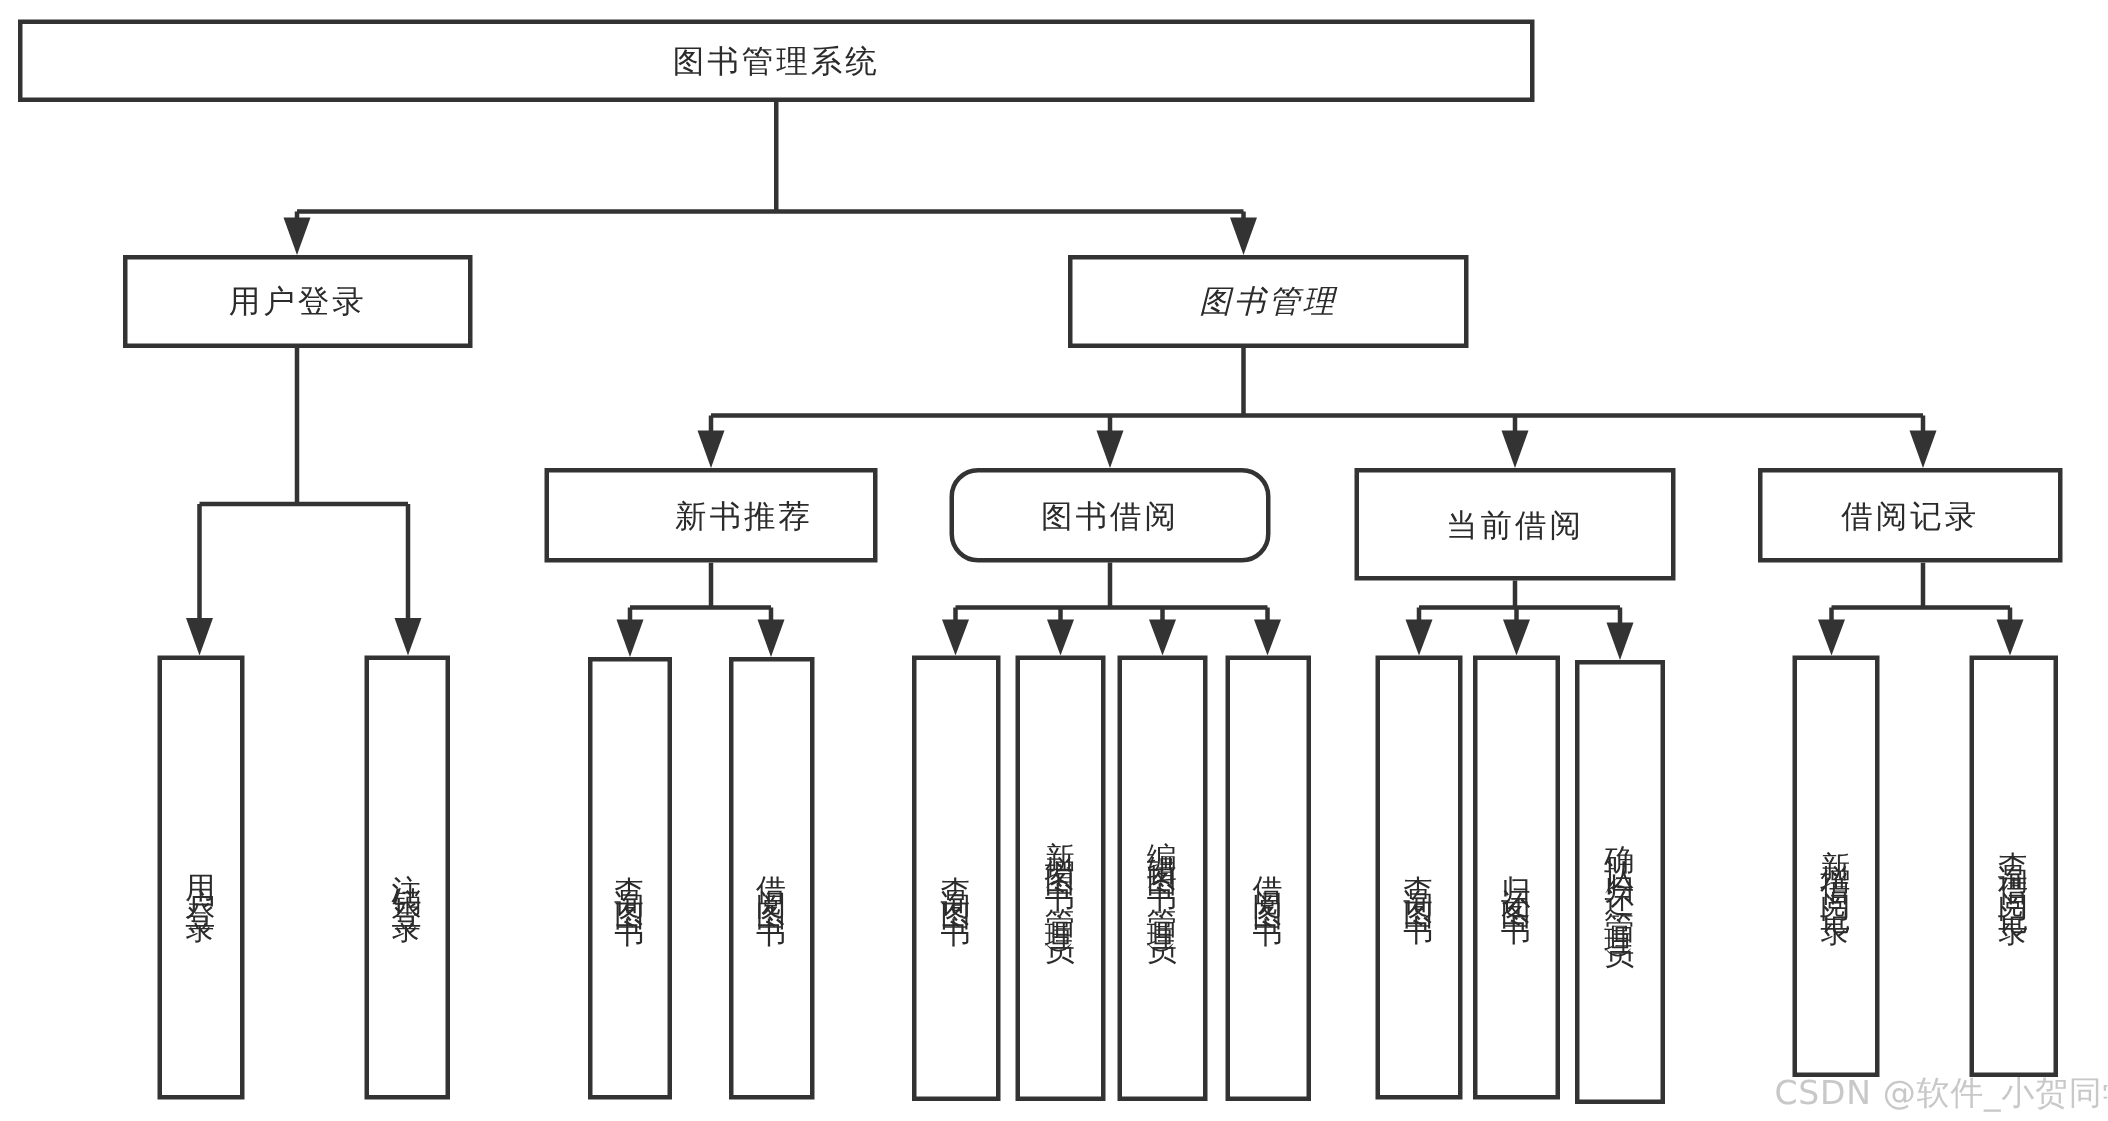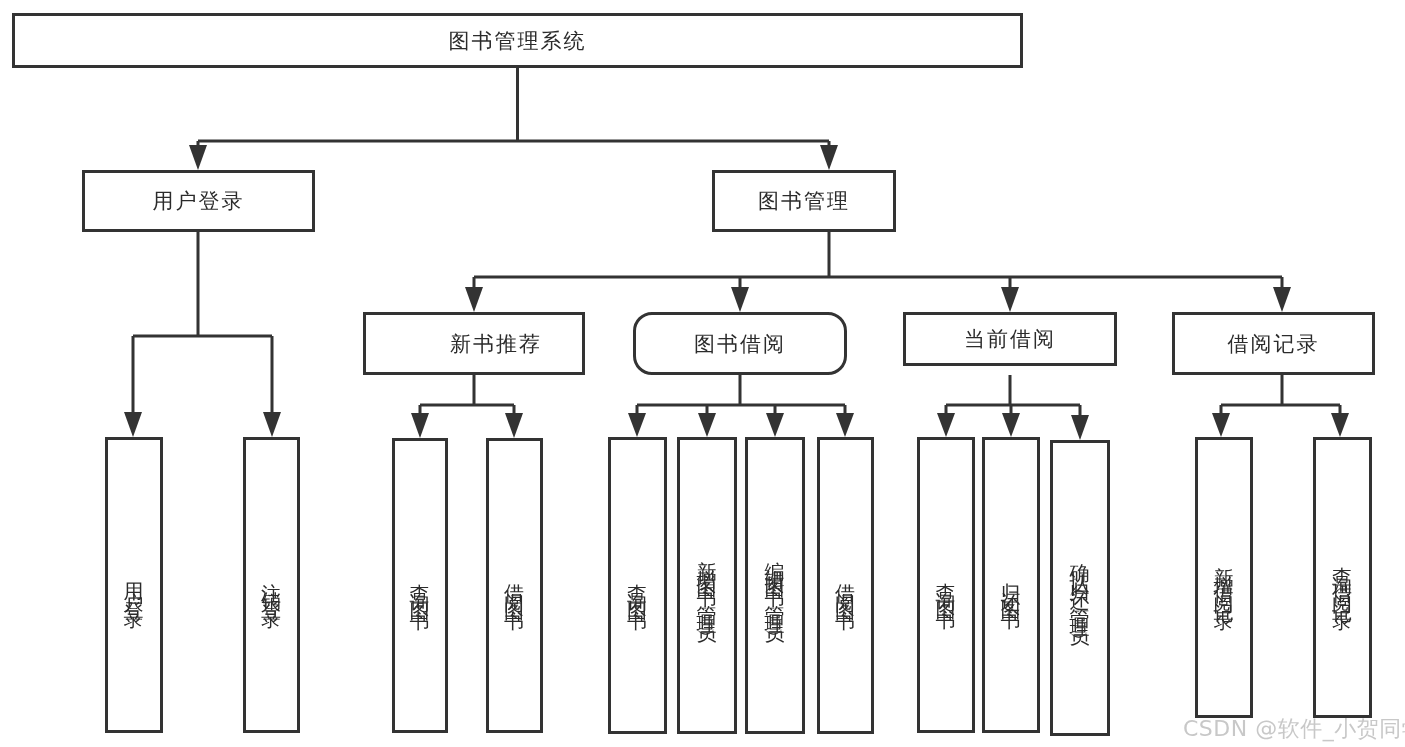--- a/index.html
+++ b/index.html
@@ -100,31 +100,31 @@
     </g>
   </svg>
 
   <div class="node hbox" style="left:12px;top:13px;width:1011px;height:55px;">
     <span>图书管理系统</span>
   </div>
 
   <div class="node hbox" style="left:82px;top:170px;width:233px;height:62px;">
     <span>用户登录</span>
   </div>
-  <div class="node hbox" style="left:712px;top:170px;width:184px;height:62px;">
+  <div class="node hbox" style="left:712px;top:170px;width:267px;height:62px;font-style:italic;">
     <span>图书管理</span>
   </div>
 
   <div class="node hbox" style="left:363px;top:312px;width:222px;height:63px;padding-left:44px;">
     <span>新书推荐</span>
   </div>
   <div class="node hbox" style="left:633px;top:312px;width:214px;height:63px;border-radius:19px;">
     <span>图书借阅</span>
   </div>
-  <div class="node hbox" style="left:903px;top:312px;width:214px;height:54px;">
+  <div class="node hbox" style="left:903px;top:312px;width:214px;height:75px;">
     <span>当前借阅</span>
   </div>
   <div class="node hbox" style="left:1172px;top:312px;width:203px;height:63px;">
     <span>借阅记录</span>
   </div>
 
   <div class="node vbox" style="left:105px;top:437px;width:58px;height:296px;">
     <span>用户登录</span>
   </div>
   <div class="node vbox" style="left:243px;top:437px;width:57px;height:296px;">

